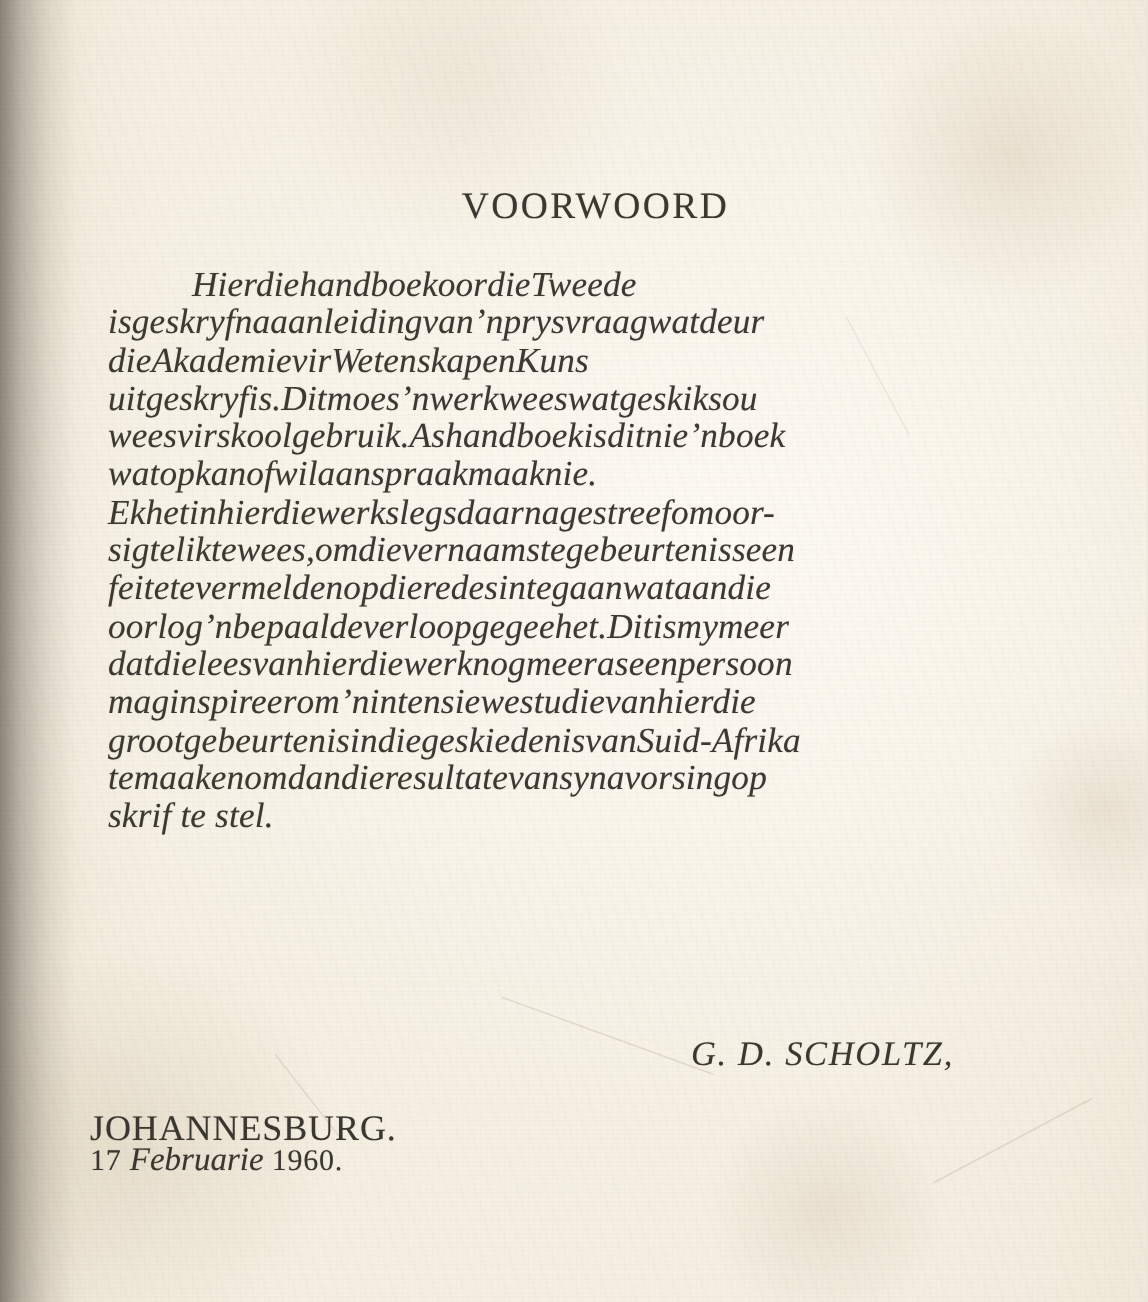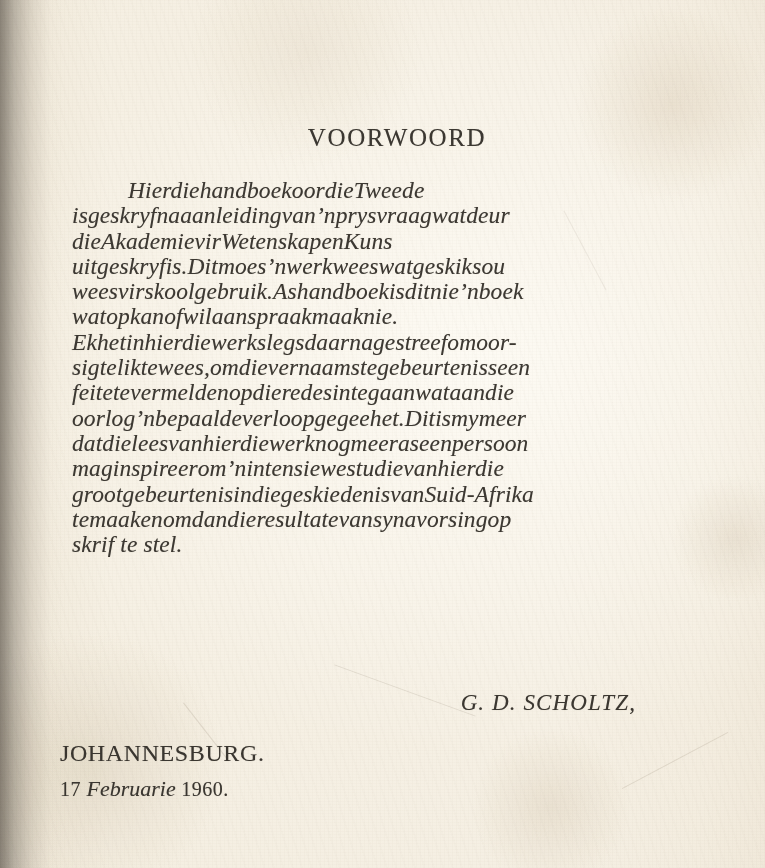--- a/index.html
+++ b/index.html
@@ -133,21 +133,21 @@
     top: 700px;
     left: -12px;
     font-size: 24px;
     letter-spacing: 0.6px;
     color: #3a3630;
     margin-top: 40px;
   }
 
   .date {
     position: absolute;
-    top: 776px;
+    top: 760px;
     left: -12px;
     font-size: 22px;
     color: #3a3630;
   }
   .date .num { font-style: normal; font-size: 20px; letter-spacing: 0.5px; }
   .date .mon { font-style: italic; font-size: 22px; }
 
   
   .heading, .line, .signature, .place, .date {
     text-shadow: 0 0 0.7px rgba(60,56,48,0.35);

